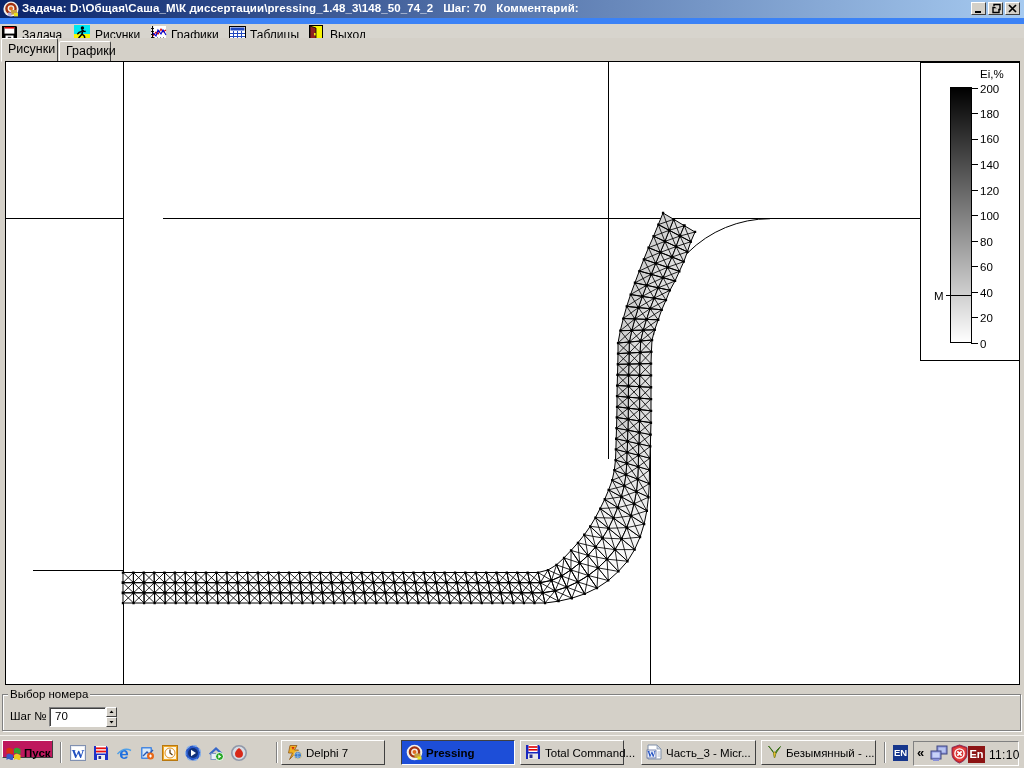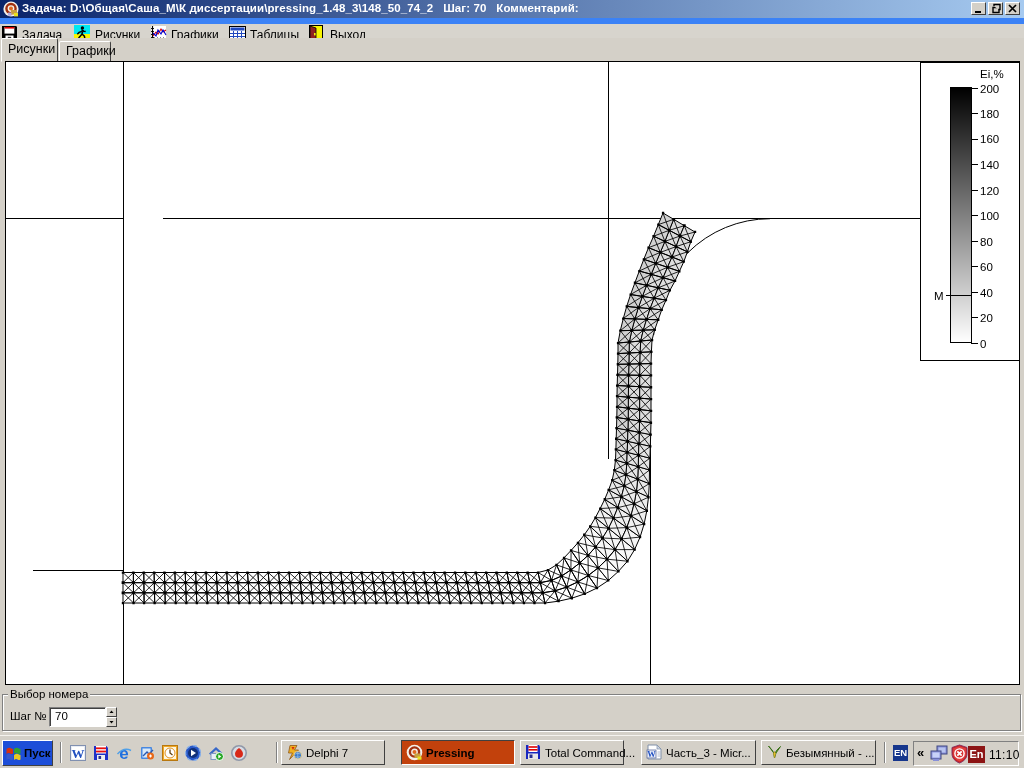--- a/index.html
+++ b/index.html
@@ -186,21 +186,21 @@
       </svg>
     </div>
  <div class="abs" style="left:106px;top:32px;width:11px;height:10px;background:#d4d0c8;border:1px solid;border-color:#fff #404040 #404040 #fff">
       <svg width="9" height="8">
         <path d="M2.5,3h4l-2,2.5z" fill="#000"></path>
       </svg>
     </div>
 </div>
 
 <div class="abs" style="left:0;top:735px;width:1024px;height:33px;background:#d4d0c8;border-top:1px solid #f4f2ee">
- <div class="abs" style="left:2px;top:4px;width:51px;height:26px;background:#1d4ed8;border:1px solid;border-color:#fff #404040 #404040 #fff">
+ <div class="abs" style="left:2px;top:4px;width:51px;height:18px;background:#be185d;border:1px solid;border-color:#fff #404040 #404040 #fff">
   <svg class="abs" style="left:2px;top:4px" width="17" height="16" viewBox="0 0 17 16">
    <path d="M1.5,4q2.5,-2 4,-1t2.5,1v4.5q-1.5,1 -3,0t-3.5,0.5z" fill="#d83010"></path>
    <path d="M9,4q2.5,-2 4,-1t2.5,1v4.5q-1.5,1 -3,0t-3.5,0.5z" fill="#30a030"></path>
    <path d="M1.5,10q2.5,-2 4,-1t2.5,1v4.5q-1.5,1 -3,0t-3.5,0.5z" fill="#3858c8"></path>
    <path d="M9,10q2.5,-2 4,-1t2.5,1v4.5q-1.5,1 -3,0t-3.5,0.5z" fill="#e8c820"></path>
   </svg>
   <div class="abs" style="left:21px;top:6px;font-size:11.5px;font-weight:bold">Пуск</div>
  </div>
  <div class="abs" style="left:60px;top:6px;width:2px;height:21px;border-left:1px solid #808080;border-right:1px solid #fff"></div>
  <svg class="abs" style="left:70px;top:9px" width="16" height="16" viewBox="0 0 16 16">
@@ -253,21 +253,21 @@
  <div class="abs" style="left:276px;top:6px;width:2px;height:21px;border-left:1px solid #808080;border-right:1px solid #fff"></div>
  <div class="abs" style="left:281px;top:4px;width:104px;height:25px;border:1px solid;border-color:#fff #404040 #404040 #fff;background:#d4d0c8;">
       <svg class="abs" style="left:4px;top:3px" width="17" height="17" viewBox="0 0 17 17">
         <path d="M4,1.5h7l-2.5,4.5h4l-9,9.5l3-6.5H2.5z" fill="#f0b020" stroke="#905818" stroke-width="0.8"></path>
         <path d="M5.5,3h3l-1.5,3z" fill="#d82808"></path>
         <circle cx="11.8" cy="11.2" r="3.8" fill="#3878c8" stroke="#e8d090"></circle>
         <path d="M9.2,10q2.6,-1.4 5.2,0M9.2,12.6q2.6,1.4 5.2,0M11.8,7.4v7.6" stroke="#a8c8e8" stroke-width="0.7" fill="none"></path>
       </svg>
       <div class="abs" style="left:24px;top:6px;font-size:11.5px;white-space:nowrap">Delphi 7</div>
     </div>
-<div class="abs" style="left:401px;top:4px;width:114px;height:25px;border:1px solid;border-color:#404040 #fff #fff #404040;background:#c2410c;">
+<div class="abs" style="left:401px;top:4px;width:114px;height:25px;border:1px solid;border-color:#404040 #fff #fff #404040;background:#1d4ed8;">
       <svg class="abs" style="left:4px;top:3px" width="17" height="17" viewBox="0 0 17 17">
         <circle cx="8.5" cy="8.5" r="7.8" fill="#f4f0ea"></circle>
         <circle cx="8.5" cy="8" r="4.6" fill="none" stroke="#a03010" stroke-width="2.4"></circle>
         <circle cx="8.5" cy="8" r="2" fill="#e06820"></circle>
         <rect x="8.5" y="9.5" width="6" height="4.5" fill="#c8a040"></rect>
         <rect x="11.5" y="12.5" width="4" height="3.2" fill="#e8e020"></rect>
       </svg>
       <div class="abs" style="left:24px;top:6px;font-size:11.5px;font-weight:bold;white-space:nowrap">Pressing</div>
     </div>
 <div class="abs" style="left:520px;top:4px;width:104px;height:25px;border:1px solid;border-color:#fff #404040 #404040 #fff;background:#d4d0c8;">

